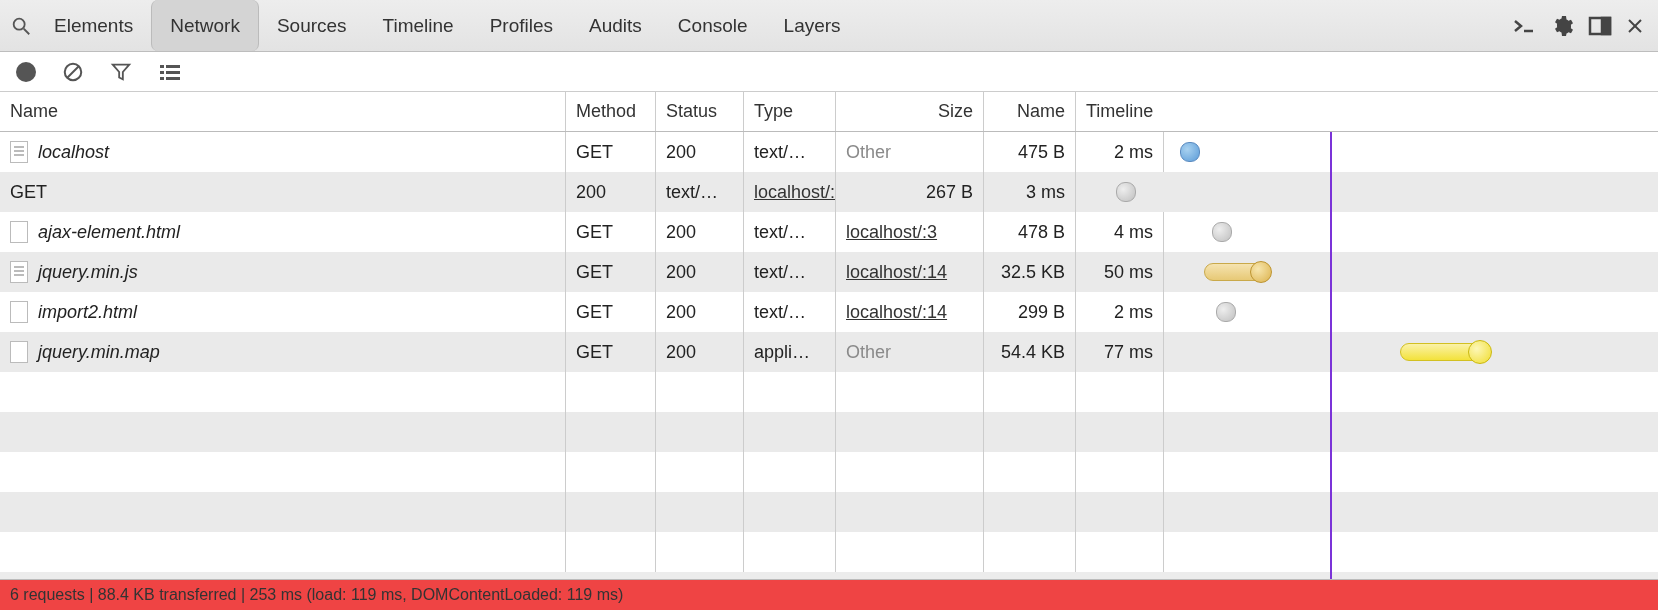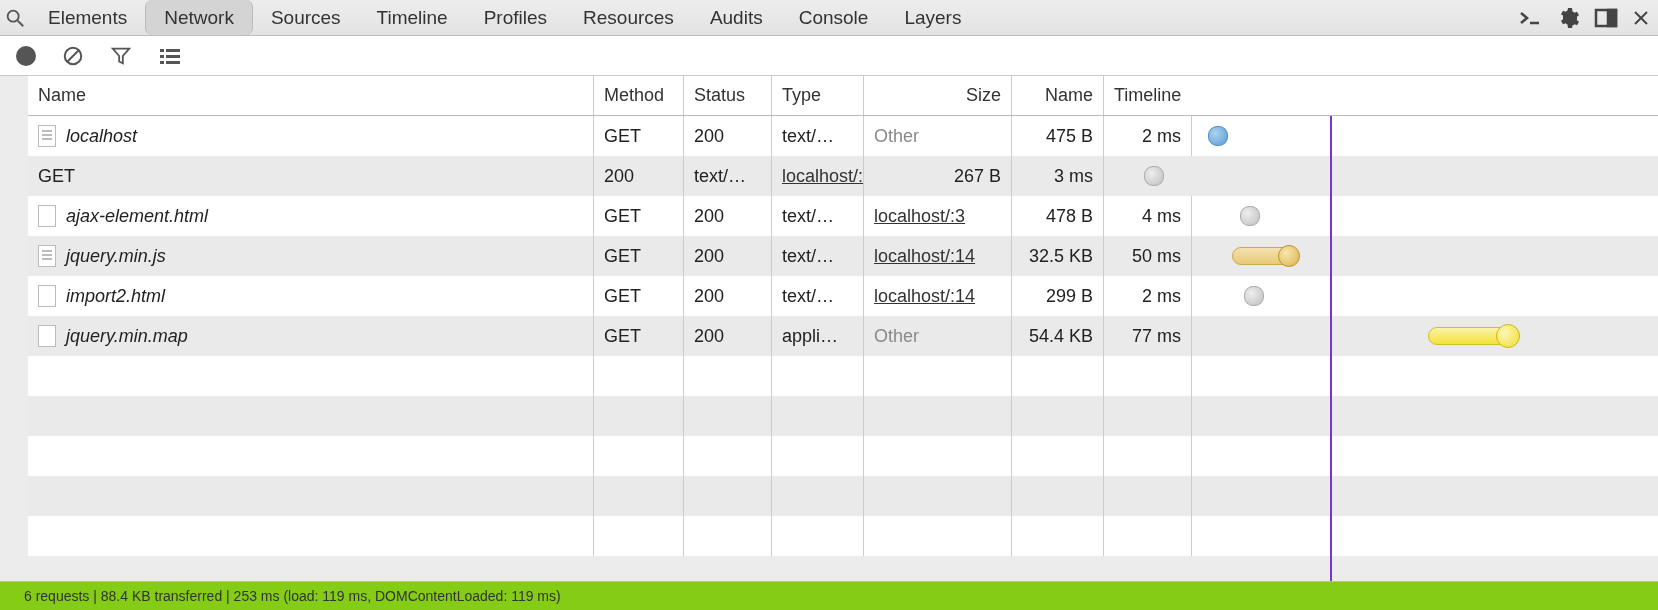--- a/index.html
+++ b/index.html
@@ -14,22 +14,22 @@
     flex-direction: column;
     overflow: hidden;
   }
 
   
   .top-tabs {
     display: flex;
     align-items: center;
     background: linear-gradient(#ededed,#e3e3e3);
     border-bottom: 1px solid #bdbdbd;
-    height: 36px;
-    padding: 0 0;
+    height: 52px;
+    padding: 0 6px;
   }
   .top-tabs .search-icon {
     width: 30px;
     display:flex;align-items:center;justify-content:center;
     color:#555;
   }
   .tab {
     padding: 0 18px;
     height: 100%;
     display: flex;
@@ -73,21 +73,20 @@
     display:flex;
     flex-direction:column;
     overflow:hidden;
     background:#ececec;
   }
   .row {
     display:grid;
     grid-template-columns: 566px 90px 88px 92px 148px 92px 88px 1fr;
     align-items:center;
     height:40px;
-    margin-left:28px;
   }
   .header-row {
     background:#fff;
     border-bottom:1px solid #bbb;
     font-weight:400;
     color:#333;
   }
   .cell {
     padding:0 10px;
     height:100%;
@@ -156,24 +155,24 @@
     left: calc(566px + 90px + 88px + 92px + 148px + 92px + 88px);
     pointer-events:none;
   }
 
   
   .empty-row { background:#fff; }
   .empty-row.alt { background:#eaeaea; }
 
   
   .status-bar {
-    background:#84cc16;
+    background:#ef4444;
     border-top:1px solid #bbb;
-    padding:6px 24px;
-    font-size:14px;
+    padding:6px 10px;
+    font-size:16px;
     color:#333;
     white-space:nowrap;
   }
 
   svg { display:block; }
 </style>
 </head>
 <body>
 
 <div class="top-tabs">
@@ -182,21 +181,20 @@
         <circle cx="10" cy="10" r="6"></circle>
         <line x1="15" y1="15" x2="21" y2="21"></line>
       </svg>
   </div>
   <div id="tabs-container" style="display: flex; height: 100%;">
       <div class="tab">Elements</div>
       <div class="tab selected">Network</div>
       <div class="tab">Sources</div>
       <div class="tab">Timeline</div>
       <div class="tab">Profiles</div>
-      <div class="tab">Resources</div>
       <div class="tab">Audits</div>
       <div class="tab">Console</div>
       <div class="tab">Layers</div>
     </div>
   <div class="top-right">
     <div class="icon-btn">
       <svg width="24" height="20" viewBox="0 0 24 20" fill="none" stroke="#444" stroke-width="2.5">
           <polyline points="3,5 9,10 3,15"></polyline>
           <line x1="12" y1="15" x2="21" y2="15"></line>
         </svg>

